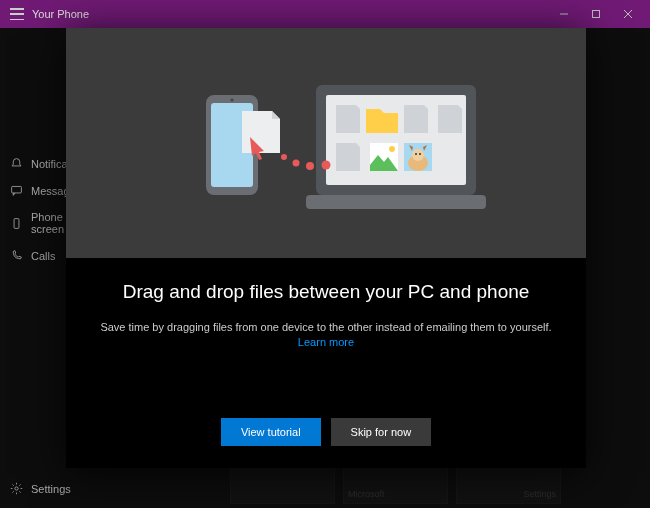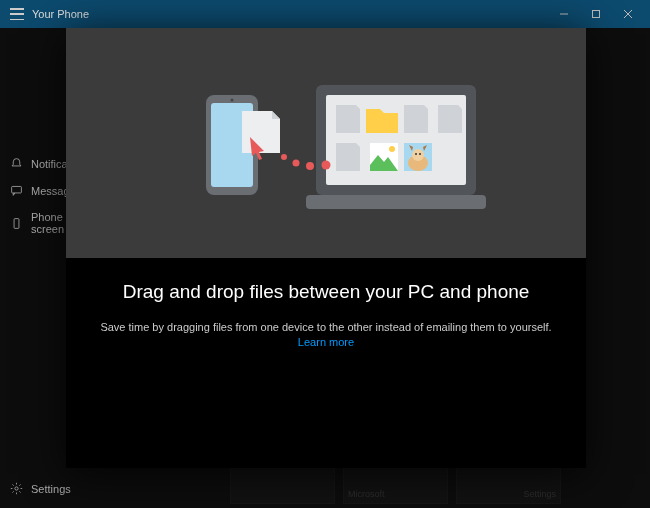--- a/index.html
+++ b/index.html
@@ -10,21 +10,21 @@
     color: #fff;
     overflow: hidden;
     position: relative;
   }
   .titlebar {
     height: 28px;
     display: flex;
     align-items: center;
     justify-content: space-between;
     padding: 0 6px 0 0;
-    background: #0c4a6e;
+    background: #701a75;
   }
   .titlebar-left {
     display: flex; align-items: center; gap: 8px;
     padding-left: 10px;
   }
   .hamburger {
     width: 14px; height: 12px;
     display: flex; flex-direction: column; justify-content: space-between;
   }
   .hamburger span { height: 1.5px; background: #ccc; }
@@ -181,20 +181,28 @@
       </span>
     <span>Messages</span>
   </div>
   <div class="side-item">
     <span class="side-icon">
         <svg viewBox="0 0 16 16">
           <rect x="5" y="2" width="6" height="12" rx="1" fill="none" stroke="#aaa"></rect>
         </svg>
       </span>
     <span>Phone screen</span>
+  </div>
+  <div class="side-item">
+    <span class="side-icon">
+        <svg viewBox="0 0 16 16">
+          <path d="M4 3c0 6 3 9 9 9l1-2-3-1-1 1c-2-1-3-2-4-4l1-1-1-3z" fill="none" stroke="#aaa"></path>
+        </svg>
+      </span>
+    <span>Calls</span>
   </div>
 </div>
 
 <div class="settings-item">
   <span class="side-icon">
       <svg viewBox="0 0 16 16">
         <circle cx="8" cy="8" r="2" fill="none" stroke="#aaa"></circle>
         <path d="M8 1v2M8 13v2M1 8h2M13 8h2M3 3l1.5 1.5M11.5 11.5L13 13M13 3l-1.5 1.5M4.5 11.5L3 13" stroke="#aaa"></path>
       </svg>
     </span>
@@ -260,13 +268,17 @@
       </svg>
     </div>
   </div>
   <div class="text-area">
     <div class="headline">Drag and drop files between your PC and phone</div>
     <div class="subtext">
       <span>Save time by dragging files from one device to the other instead of emailing them to yourself.</span>
       <span class="learn-link">Learn more</span>
     </div>
   </div>
+  <div class="btn-row">
+    <button class="btn btn-primary">View tutorial</button>
+    <button class="btn btn-secondary">Skip for now</button>
+  </div>
 </div>
 
 </body></html>

